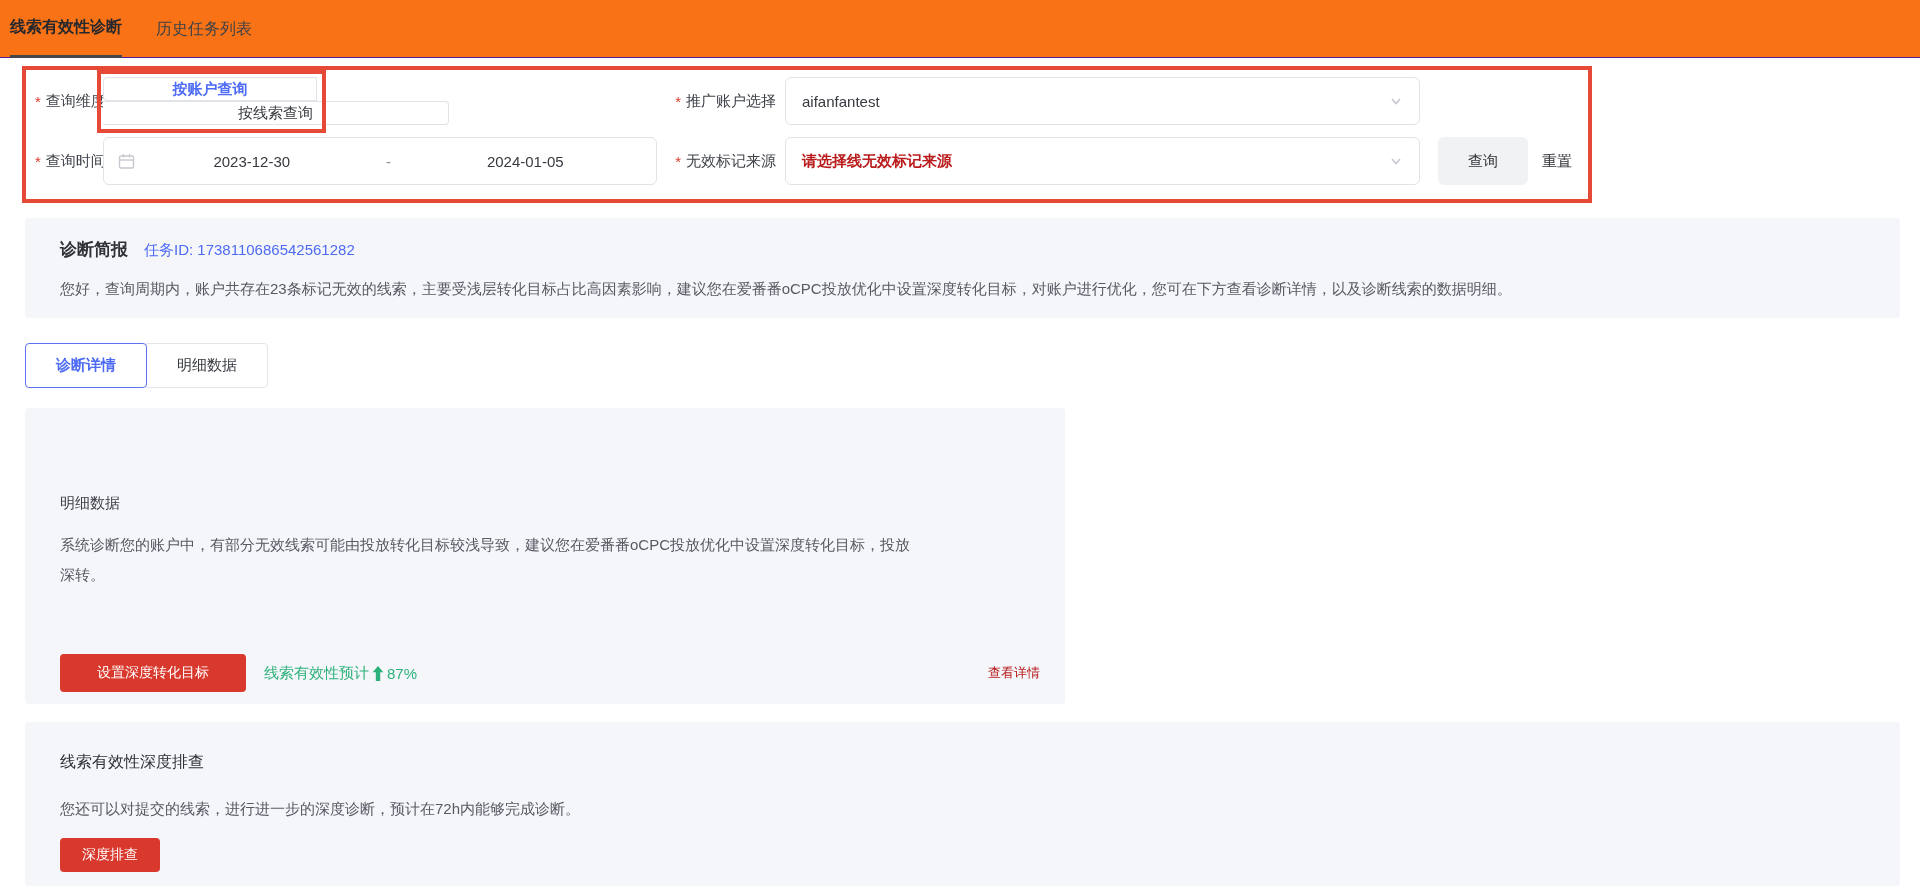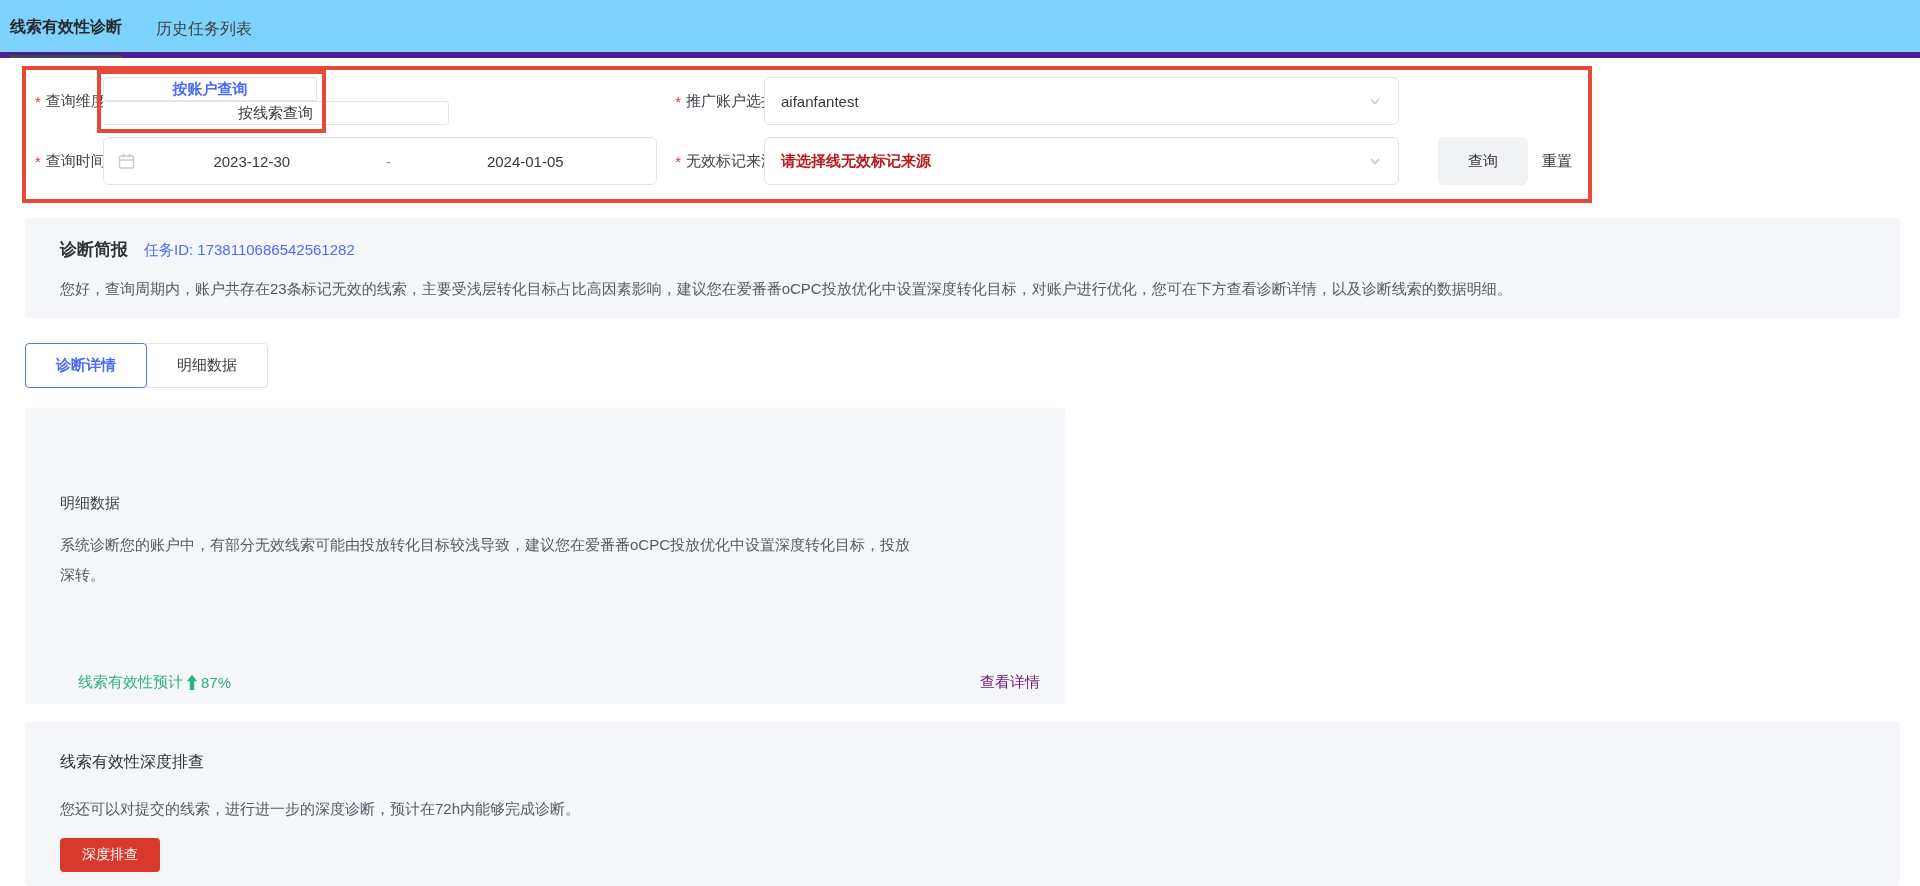--- a/index.html
+++ b/index.html
@@ -1,21 +1,21 @@
 <!DOCTYPE html>
 <html><head>
 <meta charset="utf-8">
 <style>
   * { margin:0; padding:0; box-sizing:border-box; }
   html,body { background:#ffffff; }
   body { font-family:"Liberation Sans","DejaVu Sans",sans-serif; color:#33363c; }
   .page { position:relative; width:1920px; height:886px; background:#fff; overflow:hidden; }
 
   
-  .tabbar { position:absolute; left:0; top:0; width:100%; height:58px; border-bottom:6px solid #4c1d95; background:#7dd3fc; }
+  .tabbar { position:absolute; left:0; top:0; width:100%; height:58px; border-bottom:1px solid #4c1d95; background:#f97316; }
   .tab { position:absolute; top:0; height:58px; display:flex; align-items:center; font-size:16px; color:#3e4147; cursor:pointer; }
   .tab.active { color:#26282d; font-weight:bold; border-bottom:3px solid #44464c; }
   .tab.t1 { left:10px; }
   .tab.t2 { left:156px; }
 
   
   .qform { position:absolute; left:22px; top:66px; width:1570px; height:137px; border:4px solid #e64a36; background:#fff; }
   .flabel { position:absolute; height:48px; display:flex; align-items:center; gap:5px; font-size:15px; color:#3f434a; }
   .flabel.r { justify-content:flex-end; }
   .req { color:#e03a2c; font-size:15px; }
@@ -23,21 +23,21 @@
            font-size:11px; display:inline-flex; align-items:center; justify-content:center; cursor:pointer; }
 
   .seg { position:absolute; left:77px; top:7px; height:48px; display:flex;flex-direction:column; }
   .segbtn { height:48px; background:#fff; border:1px solid #e0e3e8; display:flex; align-items:center; justify-content:center;
             font-size:15px; color:#36393f; cursor:pointer; }
   .segbtn.b1 { width:214px; border-radius:4px 0 0 4px; color:#4d6bf5; font-weight:bold; }
   .segbtn.b2 { width:346px; border-left:none; border-radius:0 4px 4px 0; }
 
   .annot { position:absolute; left:97px; top:70px; width:229px; height:63px; border:4px solid #e64a36; z-index:6; pointer-events:none; }
 
-  .selectbox { position:absolute; left:738px; width:635px; height:48px; border:1px solid #e0e3e8; border-radius:6px; background:#fff;
+  .selectbox { position:absolute; left:759px; width:635px; height:48px; border:1px solid #e0e3e8; border-radius:6px; background:#fff;
                display:flex; align-items:center; padding:8px 16px; font-size:15px; cursor:pointer; }
   .selectbox .val { color:#36393f; }
   .selectbox .ph { color:#b91c1c;font-weight:bold; }
   .selectbox .chev { margin-left:auto; }
 
   .datebox { position:absolute; left:77px; top:67px; width:554px; height:48px; border:1px solid #e0e3e8; border-radius:6px;
              background:#fff; display:flex; align-items:center; padding:0 14px; font-size:15px; cursor:pointer; }
   .datebox .dval { flex:1; text-align:center; color:#36393f; }
   .datebox .dsep { width:40px; text-align:center; color:#8b8f97; }
 
@@ -63,21 +63,21 @@
   
   .card1 { position:absolute; left:25px; top:408px; width:1040px; height:296px; background:#f5f6fa; border-radius:4px; }
   .c1title { position:absolute; left:35px; top:28px; font-size:16px; color:#2e3136; }
   .c1sub { position:absolute; left:35px; top:86px; font-size:15px; color:#3b3f46; }
   .c1body { position:absolute; left:35px; top:122px; width:862px; font-size:15px; line-height:30px; color:#565a62; }
   .c1actions { position:absolute; left:35px; right:25px; bottom:12px; display:flex; align-items:center; }
   .btn-red { background:#d9382c; color:#fff; border:none; border-radius:4px; cursor:pointer; font-family:inherit; }
   .btn-goal { width:186px; height:38px; font-size:14px; }
   .forecast { margin-left:18px; display:flex; align-items:center; gap:3px; font-size:15px; color:#2db17a; }
   .uparrow { display:inline-flex; }
-  .viewlink { margin-left:auto; font-size:15px; color:#701a75; cursor:pointer; }
+  .viewlink { margin-left:auto; font-size:13px; color:#b91c1c; cursor:pointer; }
 
   
   .card2 { position:absolute; left:25px; top:722px; width:1875px; height:164px; background:#f5f6fa; border-radius:4px; }
   .c2title { position:absolute; left:35px; top:30px; font-size:16px; color:#2e3136; }
   .c2body { position:absolute; left:35px; top:78px; font-size:15px; color:#565a62; }
   .btn-deep { position:absolute; left:35px; top:116px; width:100px; height:34px; font-size:14px; }
 
   svg { display:block; }
 </style>
 </head>
@@ -166,20 +166,21 @@
 
   <div class="dtabs">
     <div class="dtab active">诊断详情</div>
     <div class="dtab plain">明细数据</div>
   </div>
 
   <div class="card1">
     <div class="c1sub">明细数据</div>
     <div class="c1body">系统诊断您的账户中，有部分无效线索可能由投放转化目标较浅导致，建议您在爱番番oCPC投放优化中设置深度转化目标，投放深转。</div>
     <div class="c1actions">
+      <button class="btn-red btn-goal">设置深度转化目标</button>
       <span class="forecast">
         <span>线索有效性预计</span>
         <span class="uparrow">
           <svg width="12" height="15" viewBox="0 0 12 15">
               <path d="M6 0 L11.3 6.3 H8.2 V15 H3.8 V6.3 H0.7 Z" fill="#2db17a"></path>
             </svg>
         </span>
         <span>87%</span>
       </span>
       <span class="viewlink">查看详情</span>

